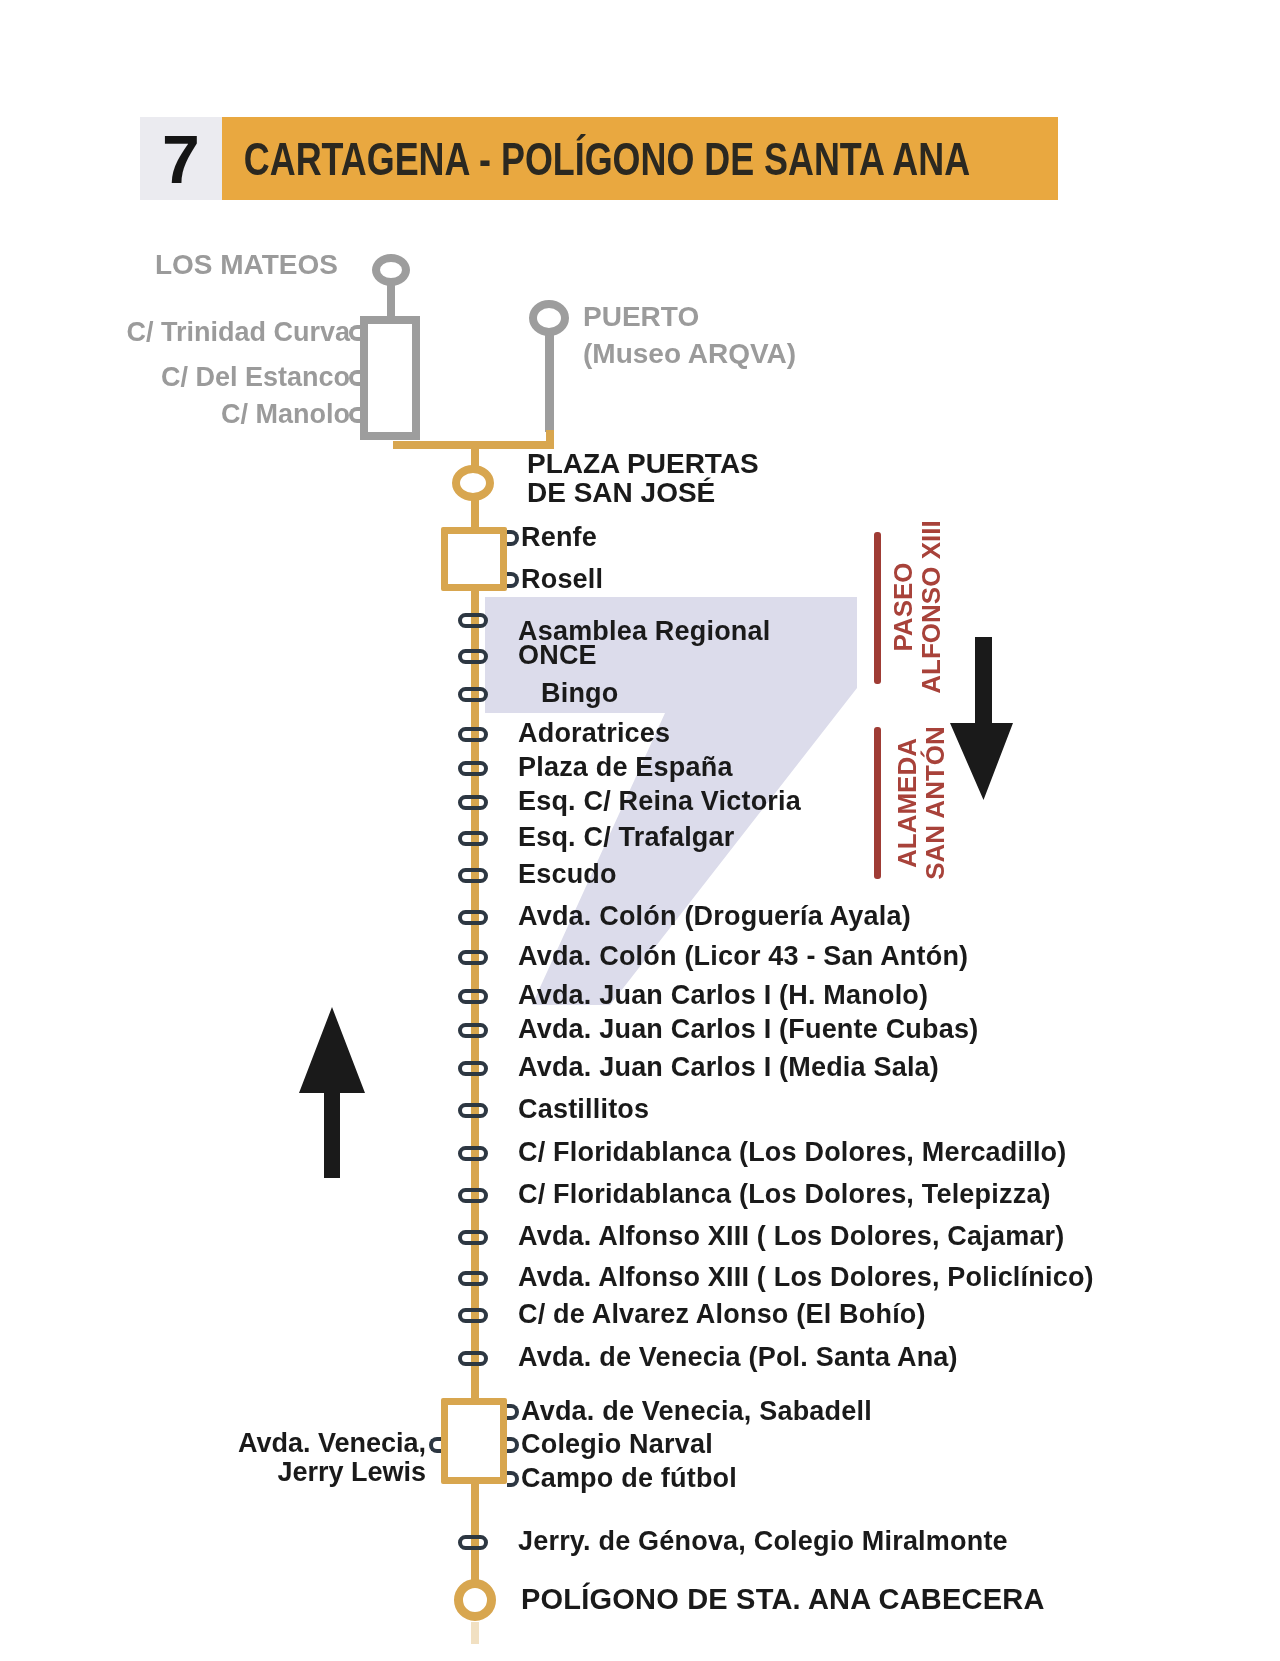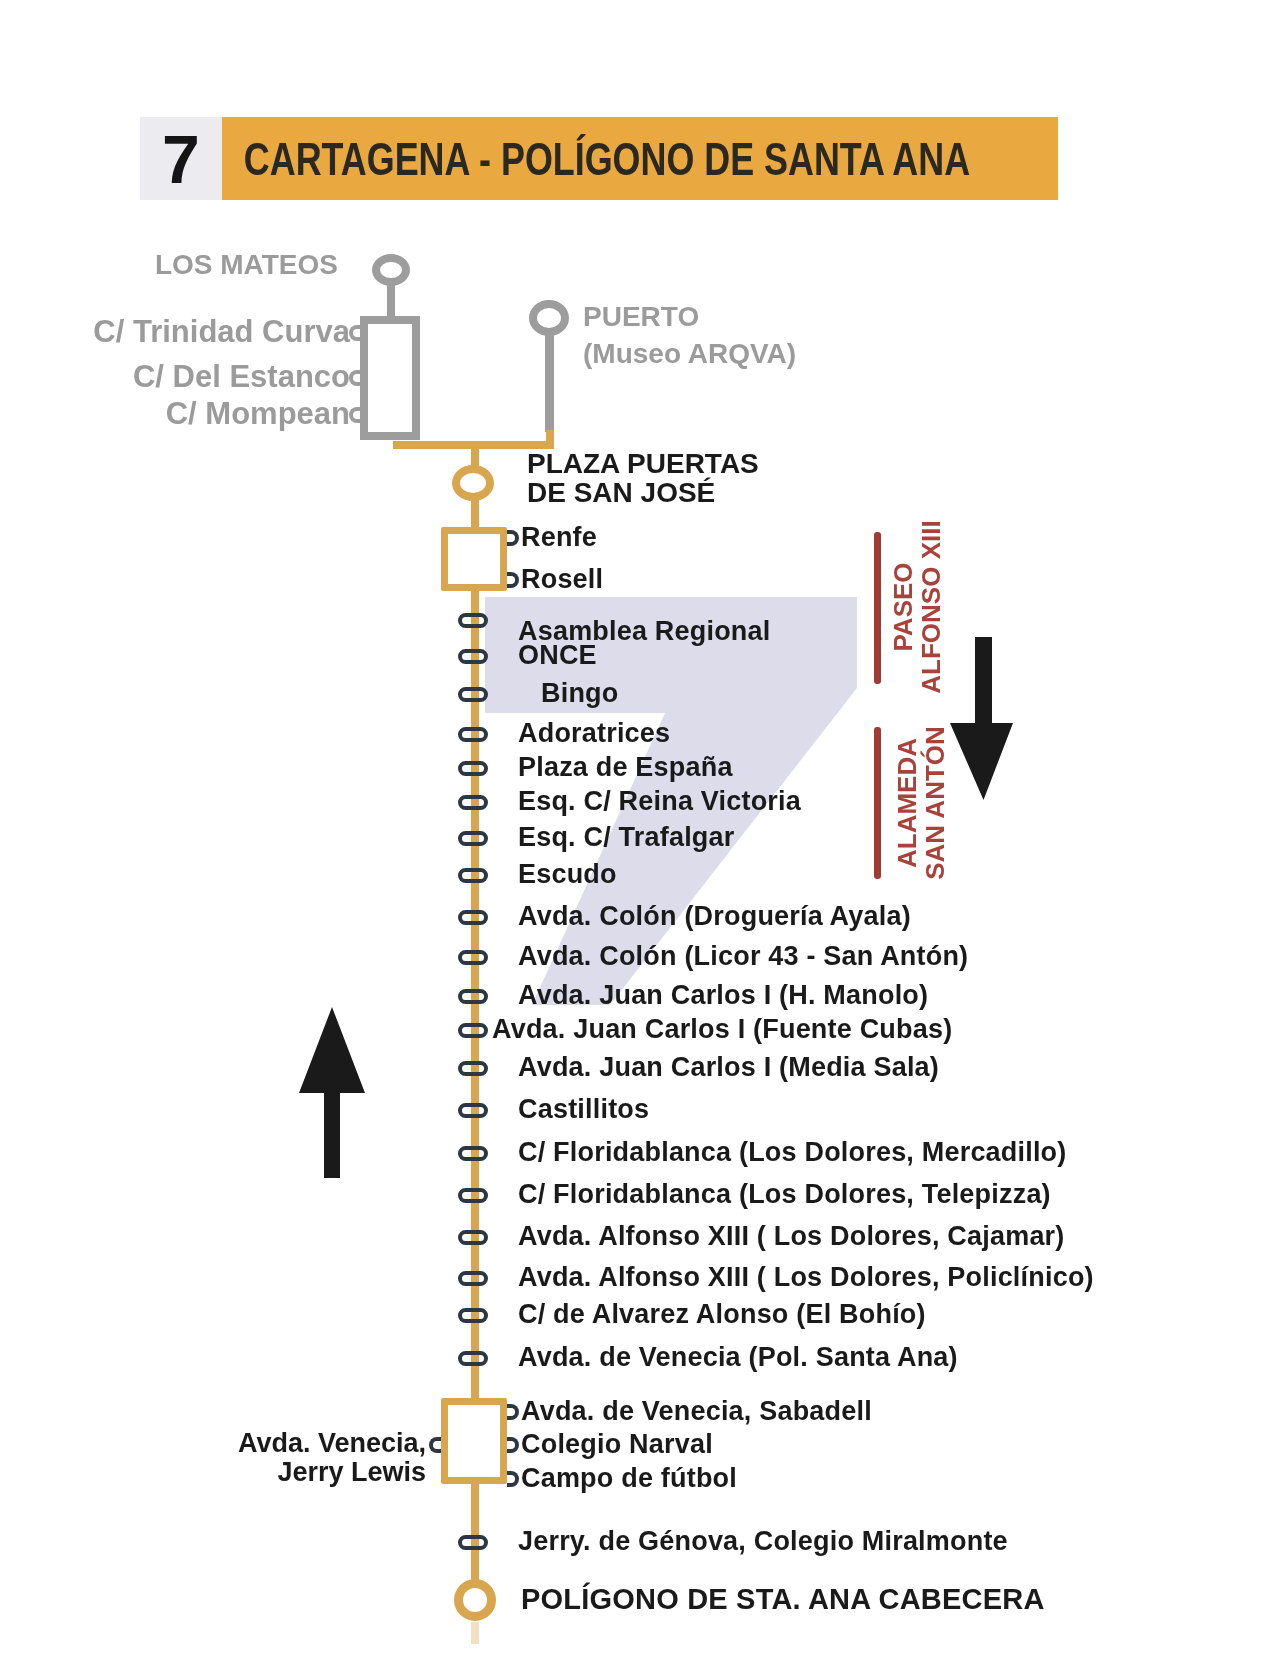--- a/index.html
+++ b/index.html
@@ -13,21 +13,21 @@
     display:flex;align-items:center;justify-content:center;
     font-size:68px;font-weight:bold;color:#151515;}
   #header-bar{left:222px;top:117px;width:836px;height:83px;background:#e9a840;
     display:flex;align-items:center;}
   #header-title{display:inline-block;transform:scaleX(.78);transform-origin:left center;
     font-size:46px;font-weight:bold;color:#2b2820;white-space:nowrap;padding-left:28px;letter-spacing:0;}
   
   .gline{background:#9d9d9d;}
   .gcirc{border:8px solid #9d9d9d;border-radius:50%;background:#fff;box-sizing:border-box;}
   .gbox{border:8px solid #9d9d9d;background:#fff;box-sizing:border-box;}
-  .gray-label{position:absolute;transform:translateY(-52%);font-size:31px;font-weight:bold;
+  .gray-label{position:absolute;transform:translateY(-52%);font-size:27px;font-weight:bold;
     color:#9b9b9b;white-space:nowrap;}
   .right{text-align:right;}
   
   .oline{background:#d8a64f;}
   .obox{border:7px solid #d8a64f;background:#fff;box-sizing:border-box;border-radius:2px;}
   .ocirc{border:8px solid #d8a64f;border-radius:50%;background:#fff;box-sizing:border-box;}
   
   .marker{position:absolute;width:30px;height:15px;border:4px solid #2d3742;border-radius:9px;
     box-sizing:border-box;background:transparent;}
   .hmark-r{position:absolute;width:12px;height:16px;border:4px solid #2d3742;border-left:none;
@@ -71,21 +71,21 @@
 
     <div class="abs gline" style="left:545px;top:334px;width:9px;height:98px;"></div>
     <div class="abs gcirc" style="left:529px;top:300px;width:40px;height:36px;"></div>
     <div class="gray-label" style="left:583px;top:318px;font-size:28px;">PUERTO</div>
     <div class="gray-label" style="left:583px;top:355px;font-size:28px;">(Museo ARQVA)</div>
   <div class="hmark-l" style="left: 349px; top: 325px;"></div>
       <div class="gray-label right" style="right: 930px; top: 333px;">C/ Trinidad Curva</div>
       <div class="hmark-l" style="left: 349px; top: 370px;"></div>
       <div class="gray-label right" style="right: 930px; top: 378px;">C/ Del Estanco</div>
       <div class="hmark-l" style="left: 349px; top: 407px;"></div>
-      <div class="gray-label right" style="right: 930px; top: 415px;">C/ Mompean</div>
+      <div class="gray-label right" style="right: 930px; top: 415px;">C/ Manolo</div>
     </div>
 
   <div class="abs oline" style="left:546px;top:430px;width:8px;height:14px;"></div>
   <div class="abs oline" style="left:393px;top:441px;width:161px;height:8px;"></div>
   <div class="abs oline" style="left:471px;top:445px;width:8px;height:1155px;"></div>
   <div class="abs oline" style="left:471px;top:1622px;width:8px;height:22px;opacity:.35;"></div>
 
   <div class="abs ocirc" style="left:452px;top:465px;width:42px;height:36px;"></div>
   <div class="two-line" style="left:527px;top:449px;">
     <div>PLAZA PUERTAS</div>
@@ -120,21 +120,21 @@
       <div class="stop-label" style="left: 518px; top: 838px;">Esq. C/ Trafalgar</div>
       <div class="marker" style="left: 458px; top: 868px;"></div>
       <div class="stop-label" style="left: 518px; top: 875px;">Escudo</div>
       <div class="marker" style="left: 458px; top: 910px;"></div>
       <div class="stop-label" style="left: 518px; top: 917px;">Avda. Colón (Droguería Ayala)</div>
       <div class="marker" style="left: 458px; top: 950px;"></div>
       <div class="stop-label" style="left: 518px; top: 957px;">Avda. Colón (Licor 43 - San Antón)</div>
       <div class="marker" style="left: 458px; top: 989px;"></div>
       <div class="stop-label" style="left: 518px; top: 996px;">Avda. Juan Carlos I (H. Manolo)</div>
       <div class="marker" style="left: 458px; top: 1023px;"></div>
-      <div class="stop-label" style="left: 492px; top: 1030px;">Avda. Juan Carlos I (Fuente Cubas)</div>
+      <div class="stop-label" style="left: 518px; top: 1030px;">Avda. Juan Carlos I (Fuente Cubas)</div>
       <div class="marker" style="left: 458px; top: 1061px;"></div>
       <div class="stop-label" style="left: 518px; top: 1068px; text-align: right;">Avda. Juan Carlos I (Media Sala)</div>
       <div class="marker" style="left: 458px; top: 1103px;"></div>
       <div class="stop-label" style="left: 518px; top: 1110px;">Castillitos</div>
       <div class="marker" style="left: 458px; top: 1146px;"></div>
       <div class="stop-label" style="left: 518px; top: 1153px;">C/ Floridablanca (Los Dolores, Mercadillo)</div>
       <div class="marker" style="left: 458px; top: 1188px;"></div>
       <div class="stop-label" style="left: 518px; top: 1195px; text-align: right;">C/ Floridablanca (Los Dolores, Telepizza)</div>
       <div class="marker" style="left: 458px; top: 1230px;"></div>
       <div class="stop-label" style="left: 518px; top: 1237px;">Avda. Alfonso XIII ( Los Dolores, Cajamar)</div>

